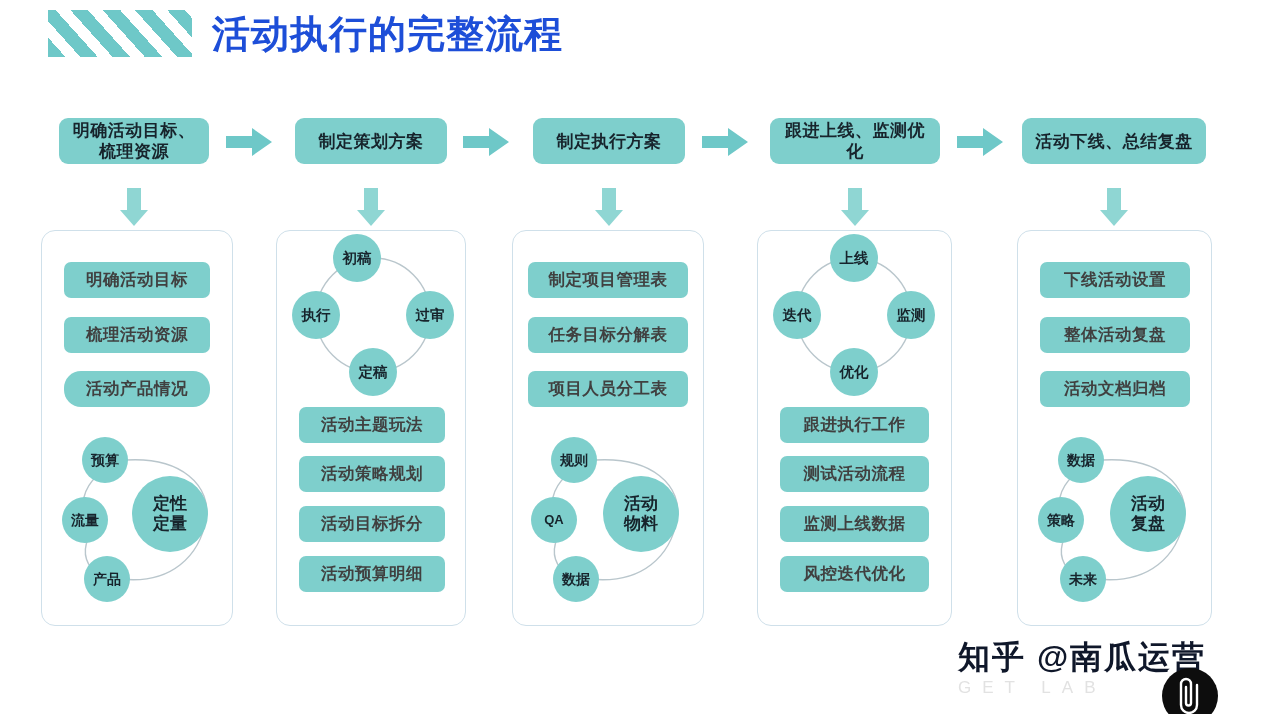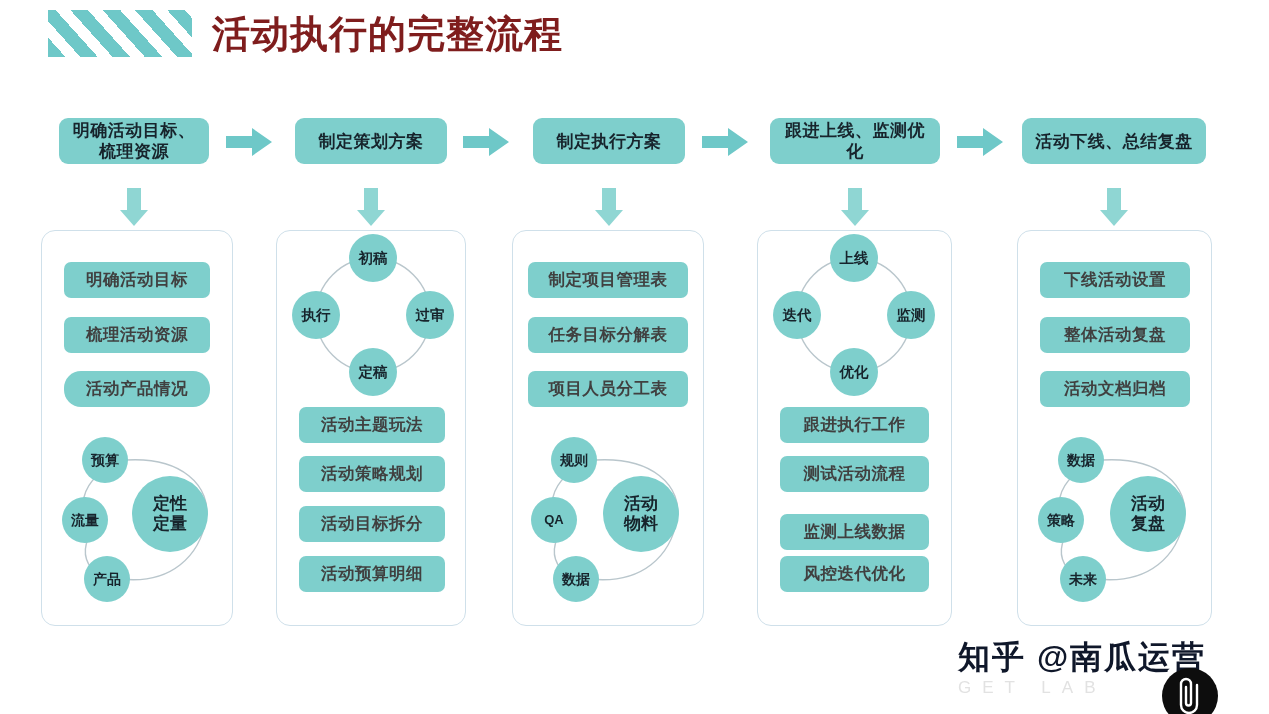--- a/index.html
+++ b/index.html
@@ -31,21 +31,21 @@
       #6ec8c8 0px, #6ec8c8 13px,
       #ffffff 13px, #ffffff 24px
     );
   }
   .page-title {
     position: absolute;
     left: 212px; top: 8px;
     font-size: 38px;
     font-weight: bold;
     letter-spacing: 1px;
-    color: #7f1d1d;
+    color: #1d4ed8;
     line-height: 52px;
     white-space: nowrap;
   }
 
   
   .stage-row {
     position: absolute;
     left: 0; top: 118px;
     width: 1269px; height: 62px;
   }
@@ -302,21 +302,21 @@
       <span>定量</span>
     </div>
   </div>
 </div>
 
 <div class="panel p1">
   <div class="cycle" style="left:22px; top:10px; width:148px; height:148px;">
     <svg width="148" height="148" viewBox="0 0 148 148">
       <circle cx="74" cy="74" r="57" fill="none" stroke="#b9c6cc" stroke-width="1.4"></circle>
     </svg>
-    <div class="circ circ-cycle" style="left:50px; top:-7px;">
+    <div class="circ circ-cycle" style="left:34px; top:-7px;">
       <span>初稿</span>
     </div>
     <div class="circ circ-cycle" style="left:107px; top:50px;">
       <span>过审</span>
     </div>
     <div class="circ circ-cycle" style="left:50px; top:107px;">
       <span>定稿</span>
     </div>
     <div class="circ circ-cycle" style="left:-7px; top:50px;">
       <span>执行</span>
@@ -370,21 +370,21 @@
     <div class="circ circ-cycle" style="left:50px; top:107px;">
       <span>优化</span>
     </div>
     <div class="circ circ-cycle" style="left:-7px; top:50px;">
       <span>迭代</span>
     </div>
   </div>
 
   <div class="pill" style="left:22px; top:176px; width:149px;">跟进执行工作</div>
   <div class="pill" style="left:22px; top:225px; width:149px;">测试活动流程</div>
-  <div class="pill" style="left:22px; top:275px; width:149px;margin-top:8px;">监测上线数据</div>
+  <div class="pill" style="left:22px; top:275px; width:149px;">监测上线数据</div>
   <div class="pill" style="left:22px; top:325px; width:149px;">风控迭代优化</div>
 </div>
 
 <div class="panel p4">
   <div class="pill" style="left:22px; top:31px; width:150px;">下线活动设置</div>
   <div class="pill" style="left:22px; top:86px; width:150px;">整体活动复盘</div>
   <div class="pill" style="left:22px; top:140px; width:150px;">活动文档归档</div>
 
   <div class="cluster" style="left:12px; top:196px; width:175px; height:180px;">
     <svg width="175" height="180" viewBox="0 0 175 180">

